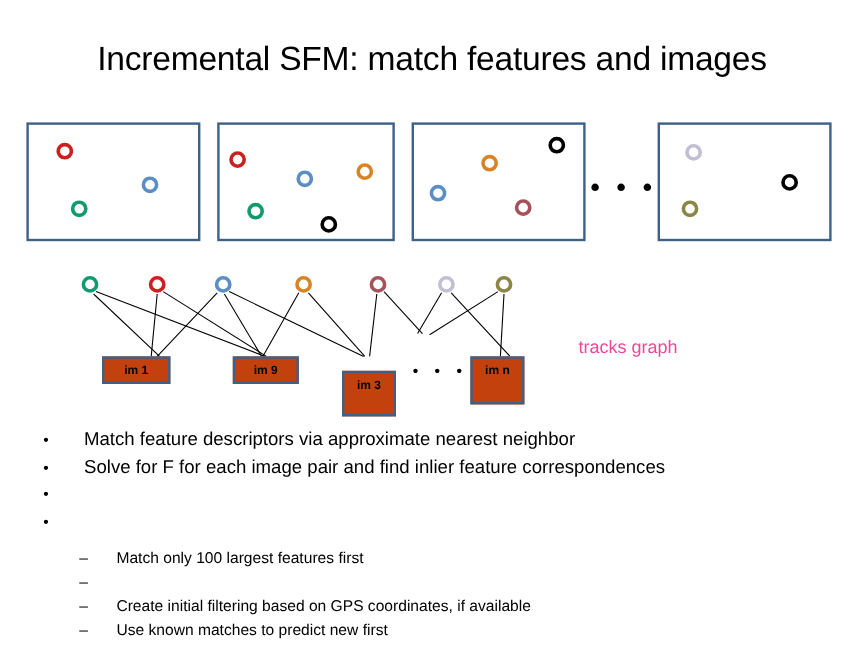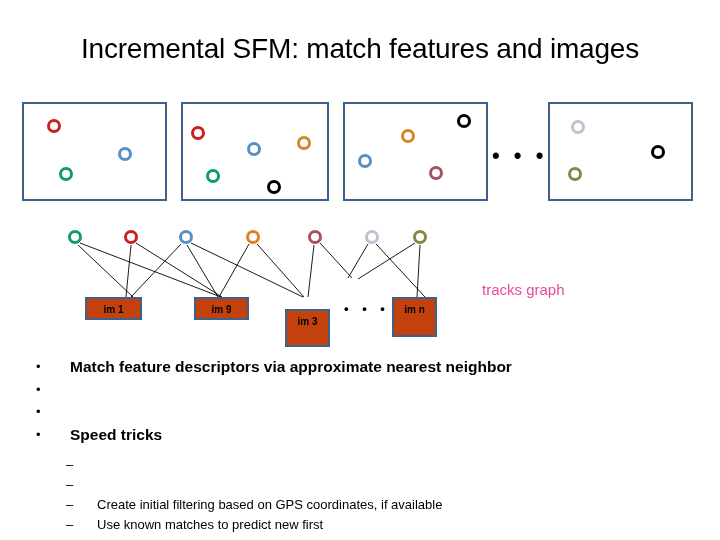--- a/index.html
+++ b/index.html
@@ -83,21 +83,21 @@
   
   #bullets{position:absolute;left:36px;top:344px;width:660px;}
   .b1{
     display:flex;
     font-size:15.5px;
     line-height:19px;
     margin-bottom:3.5px;
     color:#000;
   }
   .b1 .mk{width:34px;flex:0 0 34px;font-size:13px;line-height:19px;}
-  .b1 .tx{white-space:nowrap;font-weight:bold;}
+  .b1 .tx{white-space:nowrap;}
 
   #subbullets{position:absolute;left:66px;top:443px;width:640px;}
   .b2{
     display:flex;
     font-size:13px;
     line-height:18px;
     margin-bottom:2px;
     color:#000;
   }
   .b2 .mk{width:31px;flex:0 0 31px;}
@@ -171,32 +171,33 @@
 
   <div id="tracks-label">tracks graph</div>
 
   <div id="bullets">
       <div class="b1">
         <span class="mk">•</span>
         <span class="tx">Match feature descriptors via approximate nearest neighbor</span>
       </div>
       <div class="b1">
         <span class="mk">•</span>
-      </div>
-      <div class="b1">
-        <span class="mk">•</span>
-      </div>
-      <div class="b1">
-        <span class="mk">•</span>
-        <span class="tx">Speed tricks</span>
+        <span class="tx">Solve for F for each image pair and find inlier feature correspondences</span>
+      </div>
+      <div class="b1">
+        <span class="mk">•</span>
+      </div>
+      <div class="b1">
+        <span class="mk">•</span>
       </div>
     </div>
   <div id="subbullets">
       <div class="b2">
         <span class="mk">–</span>
+        <span class="tx">Match only 100 largest features first</span>
       </div>
       <div class="b2">
         <span class="mk">–</span>
       </div>
       <div class="b2">
         <span class="mk">–</span>
         <span class="tx">Create initial filtering based on GPS coordinates, if available</span>
       </div>
       <div class="b2">
         <span class="mk">–</span>

